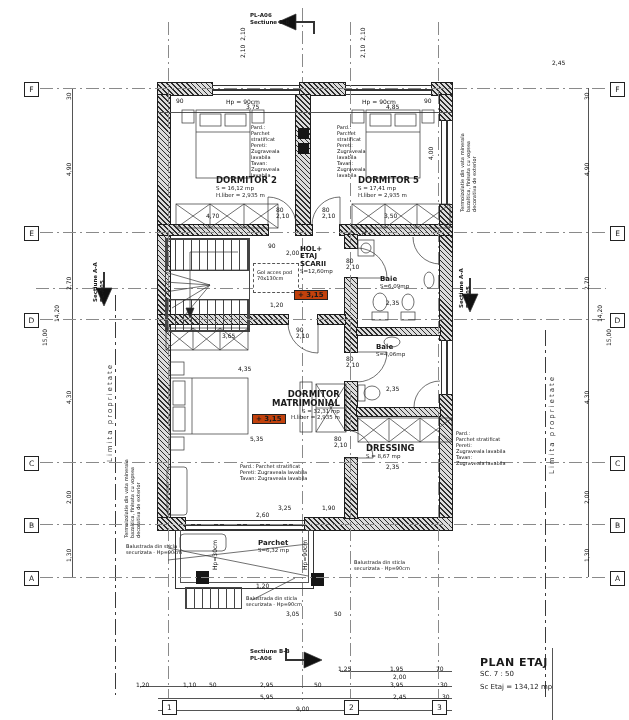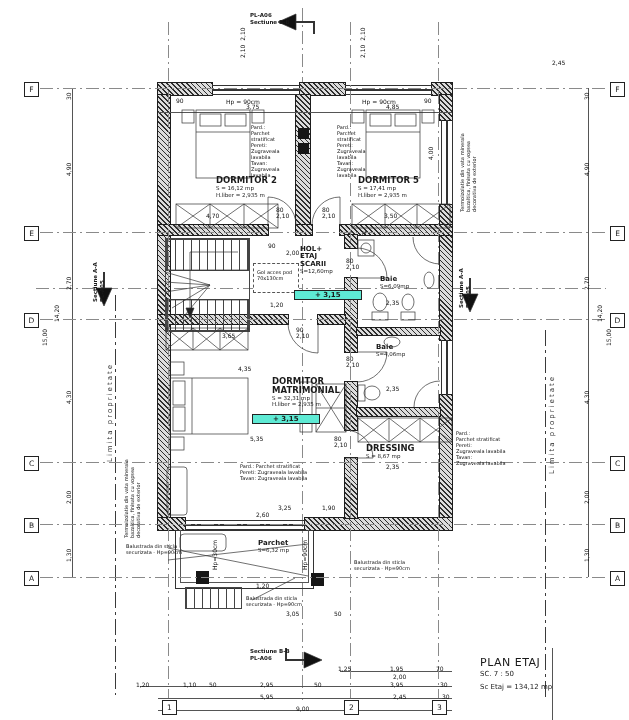--- a/index.html
+++ b/index.html
@@ -24,25 +24,25 @@
   
   .dim{position:absolute;font-size:6px;line-height:1.05;white-space:pre;color:#111;z-index:30;}
   .ann{position:absolute;font-size:5px;line-height:1.15;white-space:pre;color:#111;z-index:30;}
   .prop-text{position:absolute;font-size:7px;letter-spacing:2px;color:#333;white-space:pre;z-index:30;}
   .note{position:absolute;font-size:5px;line-height:1.2;white-space:pre;color:#111;z-index:30;}
   .rot{transform:rotate(-90deg);transform-origin:0 0;}
   .room{position:absolute;z-index:30;}
   .room .rn{font-size:8.5px;font-weight:bold;white-space:pre;line-height:1.05;}
   .room.small .rn{font-size:7px;}
   .room .rl{font-size:5.5px;line-height:1.2;white-space:pre;}
-  .level{position:absolute;border:1px solid #222;background:#5eead4;font-size:7px;font-weight:bold;padding:0 20px;z-index:30;}
+  .level{position:absolute;border:1px solid #222;background:#c2410c;font-size:7px;font-weight:bold;padding:0 3px;z-index:30;}
   .axbox{position:absolute;width:13px;height:13px;border:1px solid #222;background:#fff;font-size:7.5px;display:flex;align-items:center;justify-content:center;z-index:35;}
   .sec{position:absolute;font-size:5.5px;font-weight:bold;line-height:1.25;white-space:pre;z-index:30;}
   .titleblock{position:absolute;left:480px;top:656px;z-index:30;}
-  .tb-title{font-size:11px;font-weight:normal;letter-spacing:.5px;}
+  .tb-title{font-size:11px;font-weight:bold;letter-spacing:.5px;}
   .tb-scale{font-size:7px;margin-top:1px;}
   .tb-area{font-size:7px;margin-top:5px;}
   svg.fx{position:absolute;left:0;top:0;z-index:20;}
   .vline-tb{position:absolute;left:552px;top:648px;width:1px;height:72px;background:#555;}
 </style>
 </head>
 <body>
 
 <div class="plan">
 
@@ -312,21 +312,21 @@
         <div class="rl">S=12,60mp</div>
       </div>
       <div class="room small" style="left: 380px; top: 276px;">
         <div class="rn">Baie</div>
         <div class="rl">S=6,09mp</div>
       </div>
       <div class="room small" style="left: 376px; top: 344px;">
         <div class="rn">Baie</div>
         <div class="rl">S=4,06mp</div>
       </div>
-      <div class="room" style="left: 272px; top: 377px;">
+      <div class="room" style="left: 272px; top: 390px; text-align: right;">
         <div class="rn">DORMITOR
 MATRIMONIAL</div>
         <div class="rl">S = 32,31 mp</div>
         <div class="rl">H.liber = 2,935 m</div>
       </div>
       <div class="room" style="left: 366px; top: 444px;">
         <div class="rn">DRESSING</div>
         <div class="rl">S = 8,67 mp</div>
       </div>
       <div class="room small" style="left: 258px; top: 540px;">

